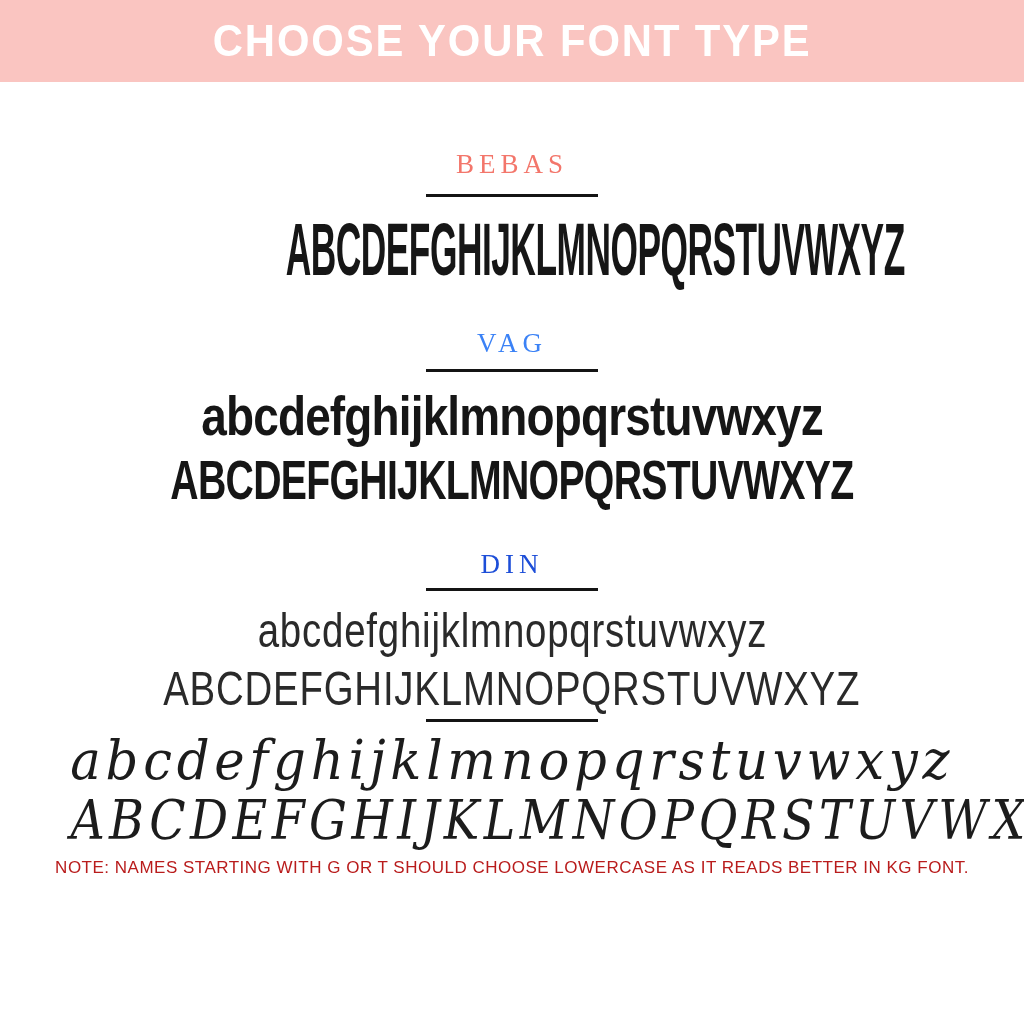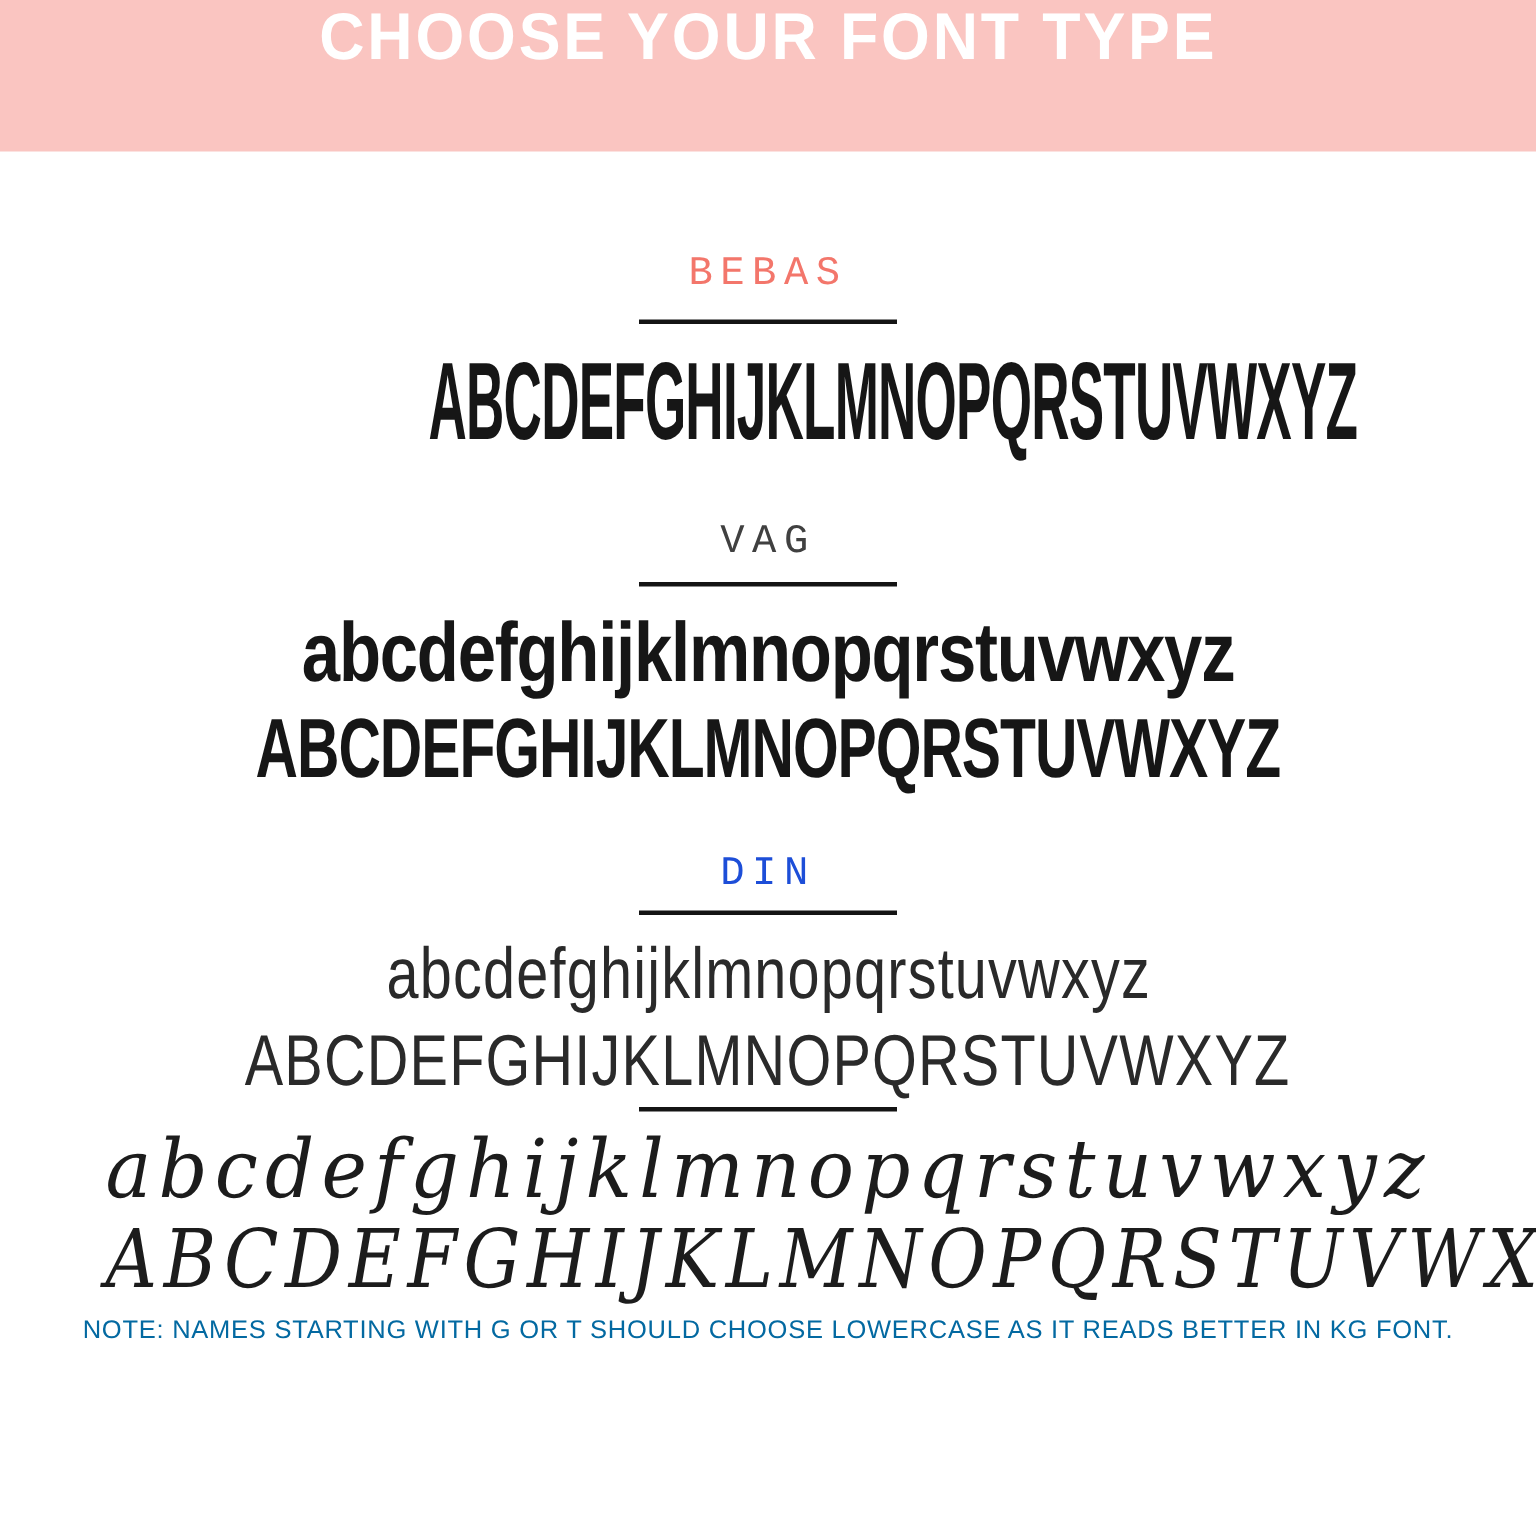--- a/index.html
+++ b/index.html
@@ -8,37 +8,37 @@
     position: relative;
     width: 1024px;
     height: 1024px;
     margin: 0 auto;
     background: #ffffff;
     overflow: hidden;
   }
   
   #banner {
     width: 100%;
-    height: 101px;
+    height: 82px;
     display: flex;
-    align-items: flex-start;
+    align-items: center;
     justify-content: center;
   }
   #banner .banner-title {
     display: inline-block;
     font-weight: 700;
     font-size: 44px;
     letter-spacing: 2px;
     transform: scale(0.95, 1.0);
     white-space: nowrap;
   }
   
   .section { text-align: center; }
   .section-label {
-    font-family: Liberation Mono, monospace;
+    font-family: Liberation Serif, serif;
     font-weight: 400;
     font-size: 27px;
     letter-spacing: 5px;
     line-height: 32px;
     white-space: nowrap;
   }
   .rule {
     width: 172px;
     height: 3px;
     margin: 14px auto 0 auto;
@@ -117,35 +117,35 @@
   </div>
 
   <div id="sections-root">
   <div class="section" id="section-bebas">
     <div class="section-label" style="color: rgb(243, 118, 107);">BEBAS</div>
     <div class="rule" style="background: rgb(20, 20, 20);"></div>
   <div><span class="font-line style-bebas">ABCDEFGHIJKLMNOPQRSTUVWXYZ</span></div>
       </div>
 
   <div class="section" id="section-vag">
-    <div class="section-label" style="color: #404040;">VAG</div>
+    <div class="section-label" style="color: #3b82f6;">VAG</div>
     <div class="rule" style="background: rgb(20, 20, 20);"></div>
   <div><span class="font-line style-vag lower">abcdefghijklmnopqrstuvwxyz</span></div>
         <div><span class="font-line style-vag upper">ABCDEFGHIJKLMNOPQRSTUVWXYZ</span></div>
       </div>
 
   <div class="section" id="section-din">
     <div class="section-label" style="color: #1d4ed8;">DIN</div>
     <div class="rule" style="background: rgb(20, 20, 20);"></div>
   <div><span class="font-line style-din lower">abcdefghijklmnopqrstuvwxyz</span></div>
         <div><span class="font-line style-din upper">ABCDEFGHIJKLMNOPQRSTUVWXYZ</span></div>
       </div>
 
   <div class="section" id="section-kg">
     <div class="rule" style="background: rgb(20, 20, 20);"></div>
   <div><span class="font-line style-kg lower">abcdefghijklmnopqrstuvwxyz</span></div>
         <div><span class="font-line style-kg upper">ABCDEFGHIJKLMNOPQRSTUVWXYZ</span></div>
       </div>
 </div>
 
-  <div id="note" style="color: #0369a1;">NOTE: NAMES STARTING WITH G OR T SHOULD CHOOSE LOWERCASE AS IT READS BETTER IN KG FONT.</div>
+  <div id="note" style="color: #b91c1c;">NOTE: NAMES STARTING WITH G OR T SHOULD CHOOSE LOWERCASE AS IT READS BETTER IN KG FONT.</div>
 
 </div>
 
 </body></html>

